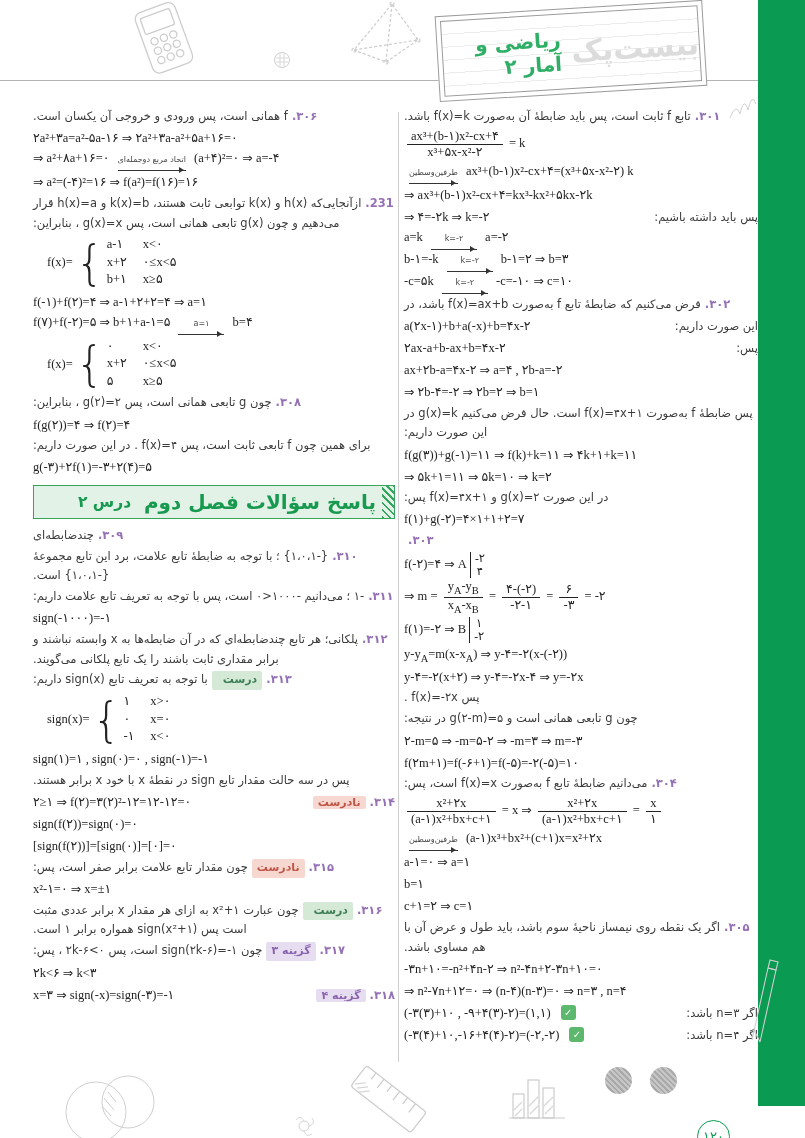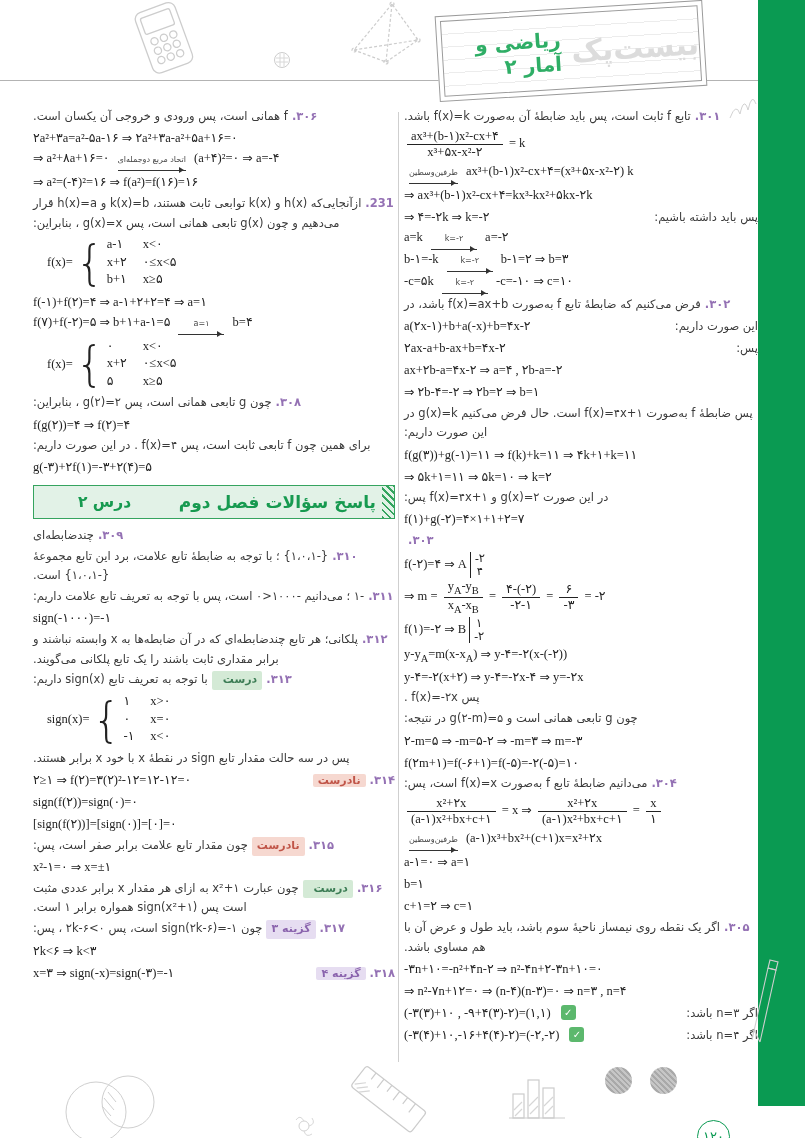--- a/index.html
+++ b/index.html
@@ -50,21 +50,21 @@
   
   .pw{display:flex;direction:ltr;align-items:center;margin:3px 0 3px 14px;
       font-family:"Liberation Serif","DejaVu Sans",serif;font-size:12.5px;color:#222;}
   .pw .brace{font-size:44px;font-weight:200;line-height:.85;margin:0 3px;transform:scaleY(1.1);font-family:"DejaVu Sans",sans-serif;color:#222;}
   .pw .rows{display:grid;grid-template-columns:auto auto;column-gap:16px;line-height:1.4;}
   
   .banner{display:flex;direction:rtl;align-items:center;background:#e2f2e7;border:1.5px solid #35a45f;
           height:32px;margin:7px 0;padding:0 18px 0 10px;position:relative;}
   .banner .b-hatch{position:absolute;right:0;top:0;bottom:0;width:12px;
           background:repeating-linear-gradient(45deg,#35a45f 0 2px,transparent 2px 5px);}
-  .b-title{color:#179a50;font-weight:bold;font-size:17px;}
+  .b-title{color:#179a50;font-weight:bold;font-size:20px;}
   .b-lesson{color:#179a50;font-weight:bold;font-size:15.5px;margin-right:auto;margin-left:34px;}
   
   .gcirc{position:absolute;width:27px;height:27px;border-radius:50%;
          background:repeating-linear-gradient(45deg,#c6c6c6 0 2px,#a9a9a9 2px 4px);}
   .badge{position:absolute;left:697px;top:1120px;width:31px;height:31px;border:1.6px solid #0a9a52;
          border-radius:50%;display:flex;align-items:center;justify-content:center;
          color:#0a9a52;font-weight:normal;font-size:13px;background:#fff;}
   svg.sketch{position:absolute;}
 </style>
 </head>
@@ -417,20 +417,25 @@
         <span class="brace">{</span>
         <span class="rows">
           <span class="ex">۱</span>
           <span class="cond">x&gt;۰</span>
           <span class="ex">۰</span>
           <span class="cond">x=۰</span>
           <span class="ex">-۱</span>
           <span class="cond">x&lt;۰</span>
         </span>
       </div>
+      <div class="m">
+        <span class="lft">
+          <span class="mx" dir="ltr">sign(۱)=۱ , sign(۰)=۰ , sign(-۱)=-۱</span>
+        </span>
+      </div>
       <div class="p"><span class="ptxt">پس در سه حالت مقدار تابع sign در نقطهٔ x با خود x برابر هستند.</span></div>
       <div class="m">
         <span class="lft">
           <span class="mx" dir="ltr">۲≥۱ ⇒ f(۲)=۳(۲)²-۱۲=۱۲-۱۲=۰</span>
         </span>
         <span class="rhs"><span class="num">۳۱۴.</span><span class="tag tag-bad">نادرست</span></span>
       </div>
       <div class="m">
         <span class="lft">
           <span class="mx" dir="ltr">sign(f(۲))=sign(۰)=۰</span>

